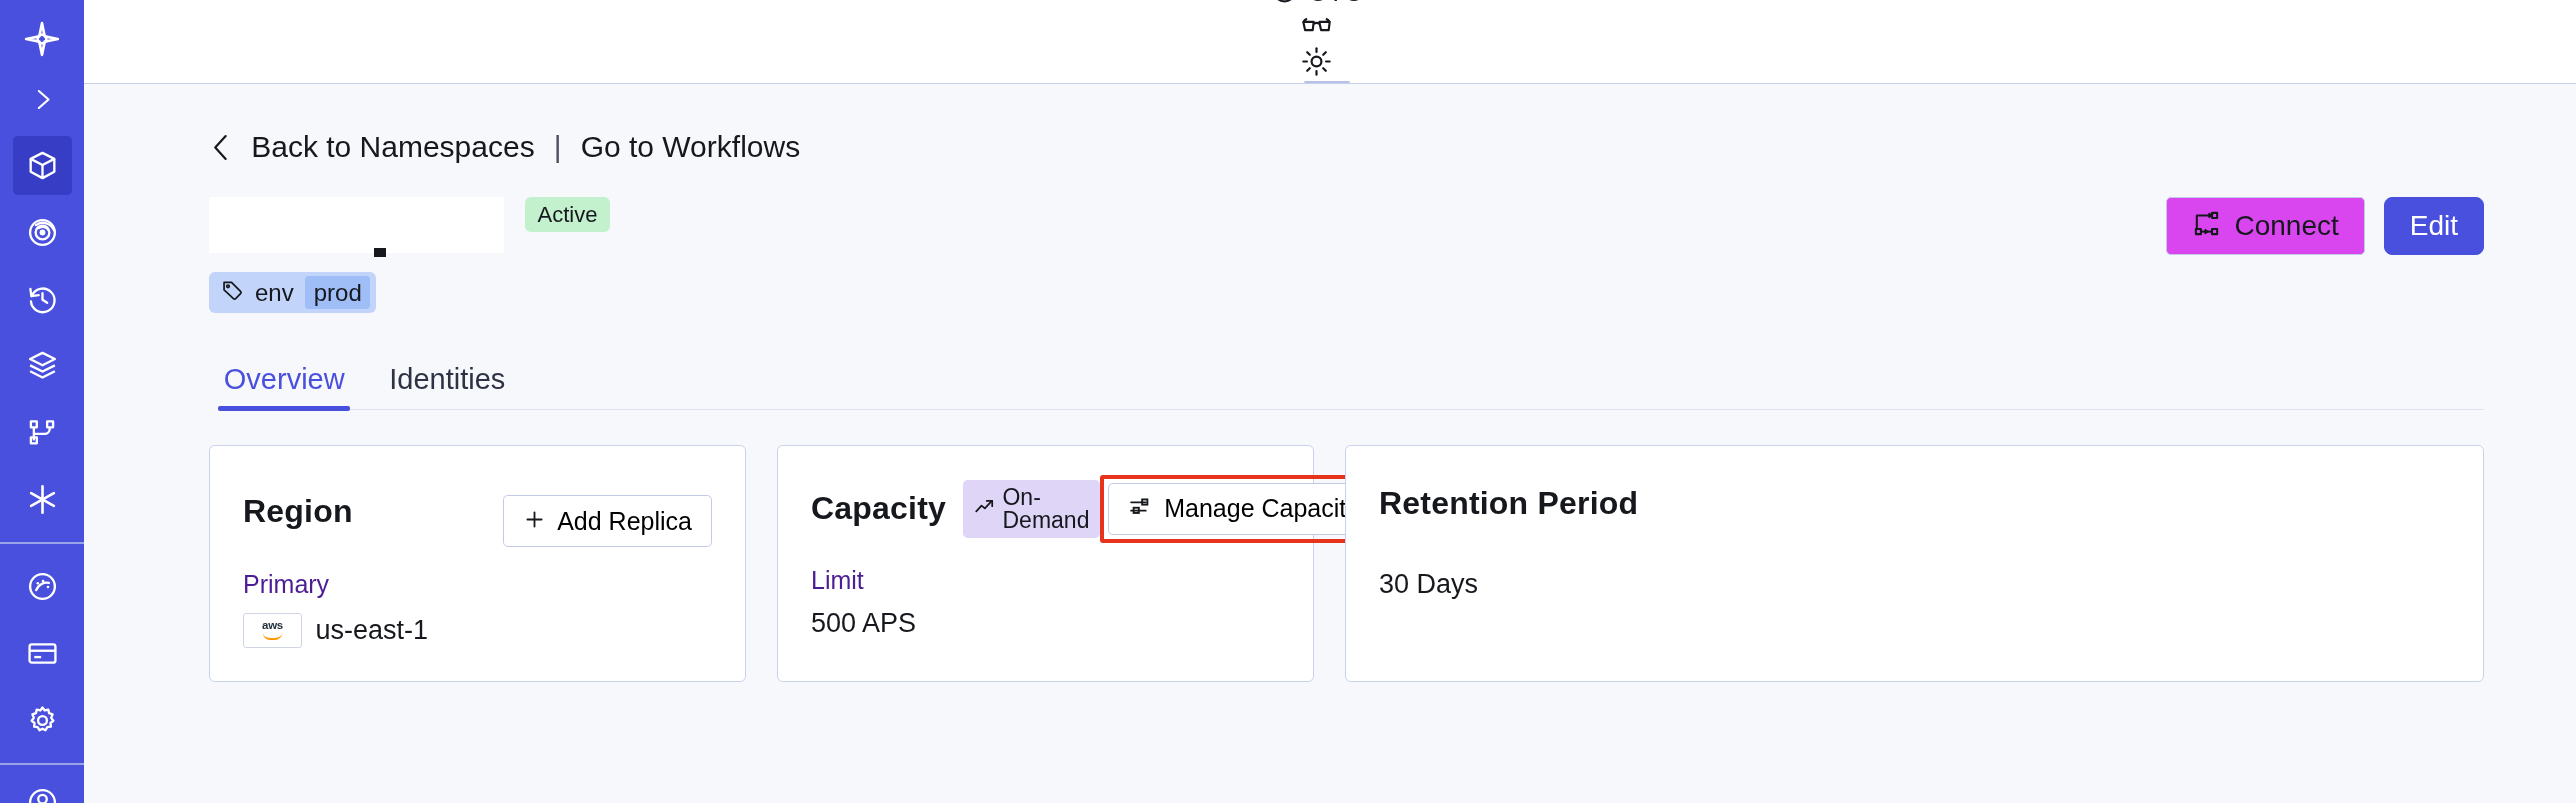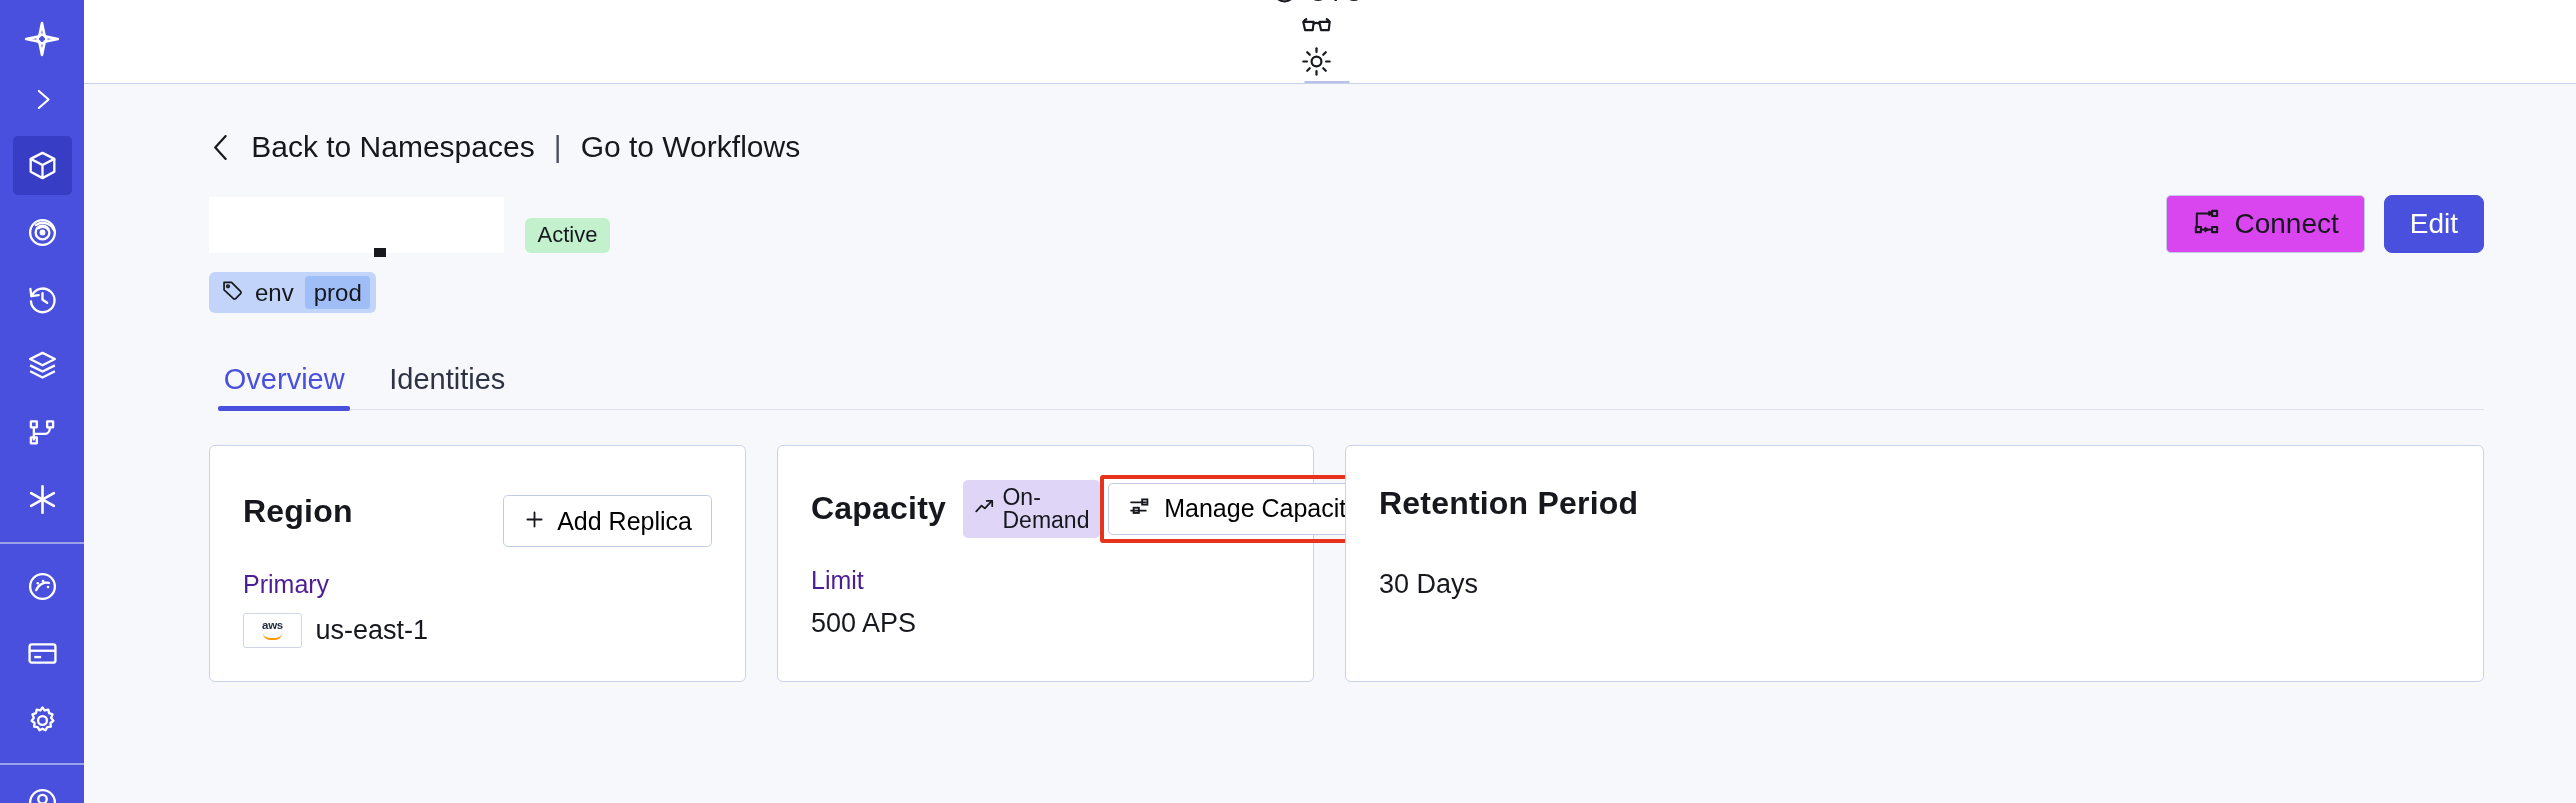--- a/index.html
+++ b/index.html
@@ -136,21 +136,21 @@
     margin-top: 46px;
     color: #16181d;
     font-size: 30px;
   }
   .crumbs .chev { display: flex; align-items: center; margin-right: 1.9px; }
   .crumb-link { color: #16181d; }
   .crumb-sep { color: #4c5160; padding: 0 3.8px; font-size: 30px; }
 
   .title-row {
     display: flex;
-    align-items: flex-end;
+    align-items: flex-start;
     margin-top: 33px;
     height: 56px;
     position: relative;
   }
   .ns-title {
     min-width: 295px;
     height: 56px;
     background: #ffffff;
     position: relative;
   }

